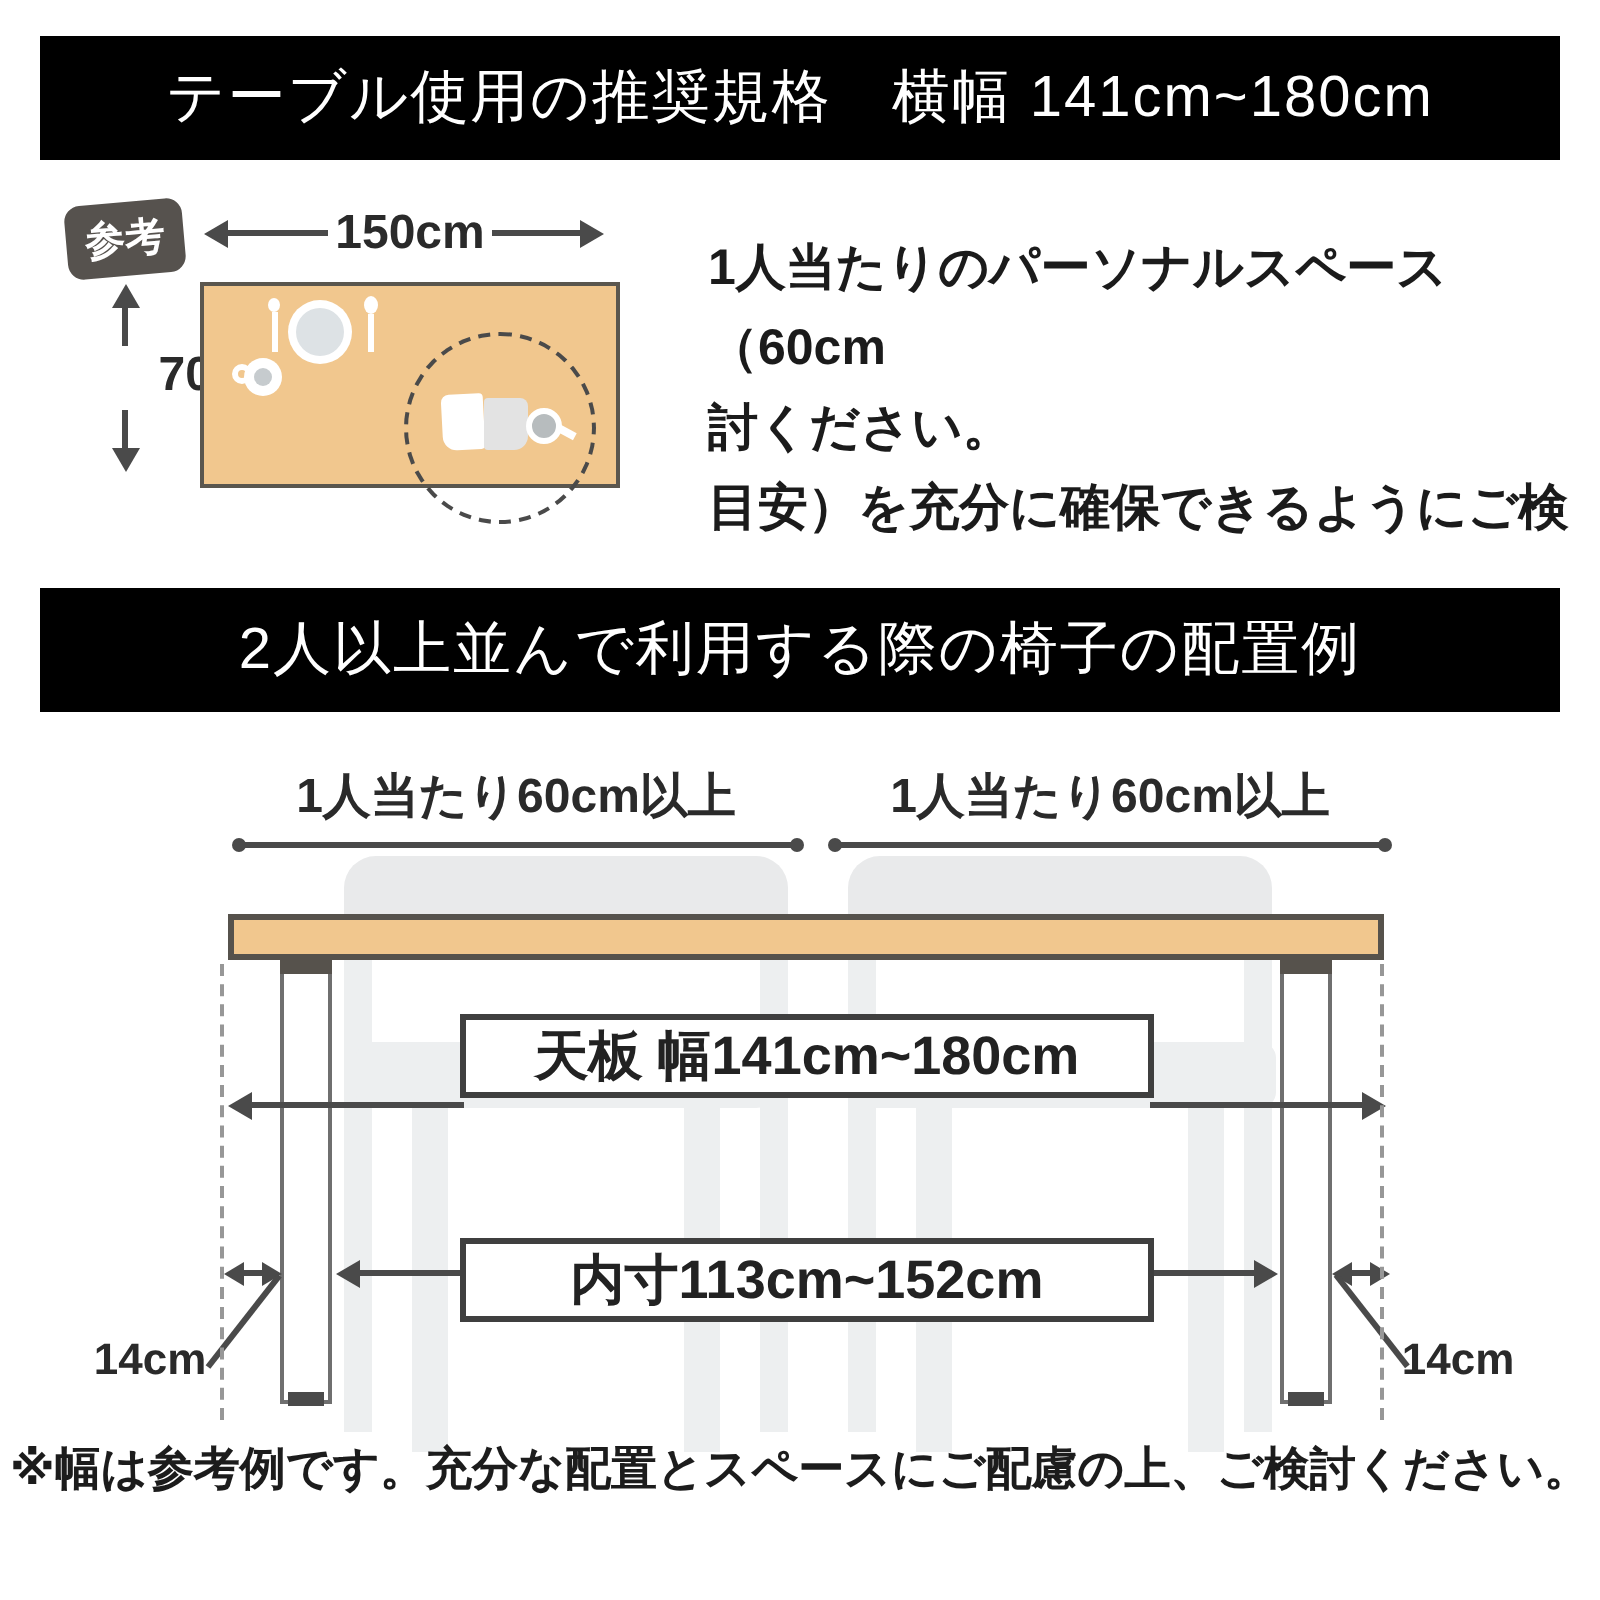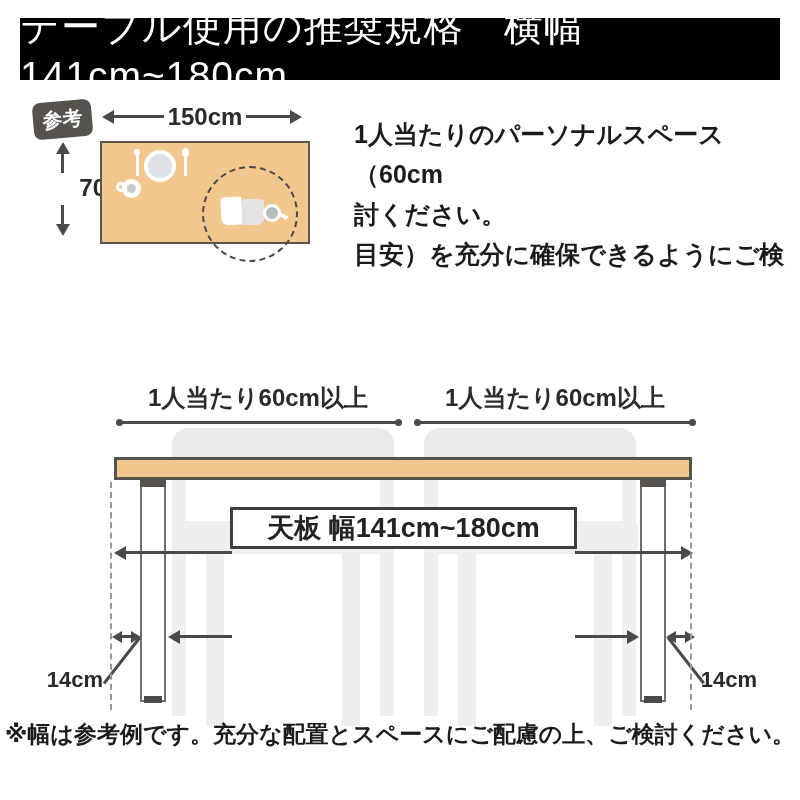--- a/index.html
+++ b/index.html
@@ -4,21 +4,21 @@
 <style>
   * { margin:0; padding:0; box-sizing:border-box; }
   html,body { background:#ffffff; }
   body { font-family:"Liberation Sans","DejaVu Sans",sans-serif; color:#1f1f1f; }
   #stage { position:relative; width:800px; height:800px; background:#ffffff; overflow:hidden; }
   .abs { position:absolute; }
 
   
   .banner { position:absolute; left:20px; width:760px; height:62px; background:#000000;
             color:#ffffff; display:flex; align-items:center; justify-content:center;
-            font-size:39px; letter-spacing:1px; font-weight:500; }
+            font-size:29px; letter-spacing:1px; font-weight:500; }
 
   
   .dline { position:absolute; background:#4a4a4a; height:3px; }
   .vline { position:absolute; background:#4a4a4a; width:3px; }
   .dot   { position:absolute; width:7px; height:7px; border-radius:50%; background:#4a4a4a; }
   .head  { position:absolute; width:0; height:0; border-style:solid; }
   .head-left  { border-width:7px 12px 7px 0; border-color:transparent #4a4a4a transparent transparent; }
   .head-right { border-width:7px 0 7px 12px; border-color:transparent transparent transparent #4a4a4a; }
   .head-up    { border-width:0 7px 12px 7px; border-color:transparent transparent #4a4a4a transparent; }
   .head-down  { border-width:12px 7px 0 7px; border-color:#4a4a4a transparent transparent transparent; }
@@ -111,20 +111,23 @@
     <div class="abs" style="left:278px; top:214px; width:10px; height:4px; background:#ffffff; transform:rotate(28deg);"></div>
     <div class="abs" style="left:263px; top:204px; width:18px; height:18px; border-radius:50%; border:3px solid #ffffff; background:#b7bcbe;"></div>
   </div>
 
   <div class="abs" style="left:354px; top:114px; width:440px; font-size:25px; line-height:40px; font-weight:600; color:#1b1b1b;">
     <div>1人当たりのパーソナルスペース（60cm</div>
     <div>討ください。</div>
     <div>目安）を充分に確保できるようにご検</div>
   </div>
 
+  <div class="banner" style="top:294px;">
+    <span>2人以上並んで利用する際の椅子の配置例</span>
+  </div>
 
   <div class="dim-label z7" style="left:143px; top:382px; width:230px; font-size:24px;">1人当たり60cm以上</div>
   <div class="dim-label z7" style="left:440px; top:382px; width:230px; font-size:24px;">1人当たり60cm以上</div>
 
   <div class="z5">
     <div class="dot" style="left:116px; top:419px;"></div>
     <div class="dline" style="left:119px; top:421px; width:279px;"></div>
     <div class="dot" style="left:395px; top:419px;"></div>
   </div>
   <div class="z5">
@@ -175,20 +178,23 @@
   <div class="dim-box" style="top:507px;">
     <span>天板 幅141cm~180cm</span>
   </div>
 
   <div class="z5">
     <div class="head head-left" style="left:168px; top:630px;"></div>
     <div class="dline" style="left:178px; top:635px; width:54px;"></div>
     <div class="dline" style="left:575px; top:635px; width:54px;"></div>
     <div class="head head-right" style="left:627px; top:630px;"></div>
   </div>
+  <div class="dim-box" style="top:619px;">
+    <span>内寸113cm~152cm</span>
+  </div>
 
   <div class="z5">
     <div class="head head-left-sm" style="left:112px; top:631px;"></div>
     <div class="dline" style="left:119px; top:635px; width:15px; height:3px;"></div>
     <div class="head head-right-sm" style="left:131px; top:631px;"></div>
     <div class="leader" style="left:104px; top:682px; transform:rotate(-52deg);"></div>
   </div>
   <div class="dim-label" style="left:44px; top:667px; width:62px; font-size:22px;">14cm</div>
 
   <div class="z5">

